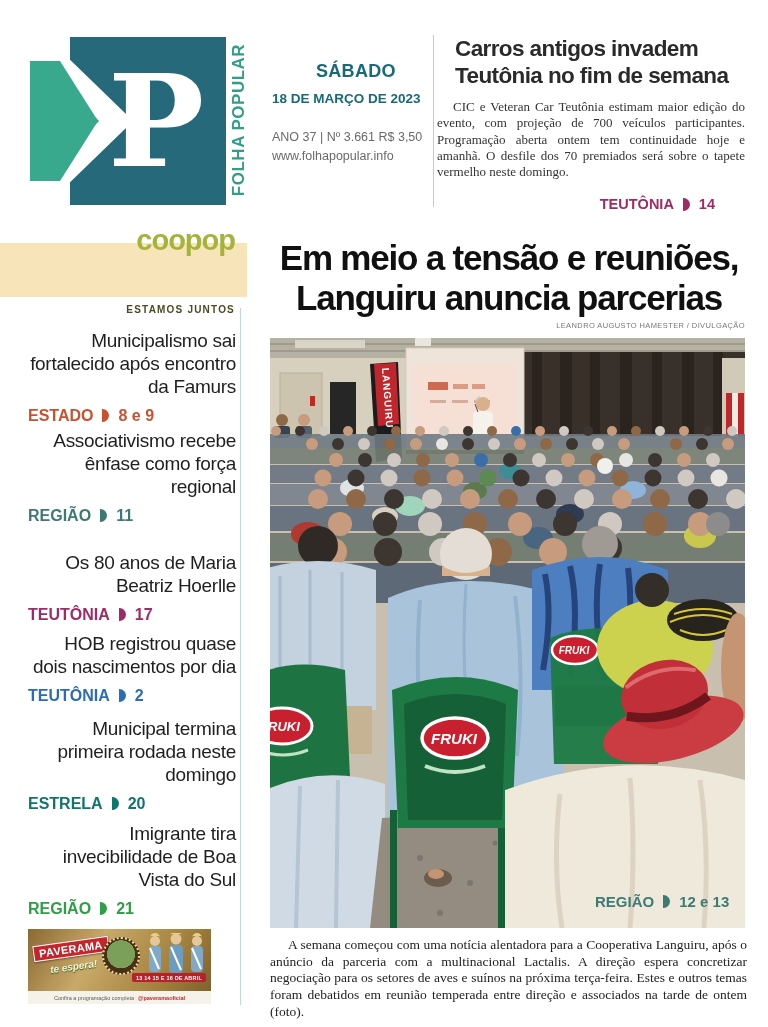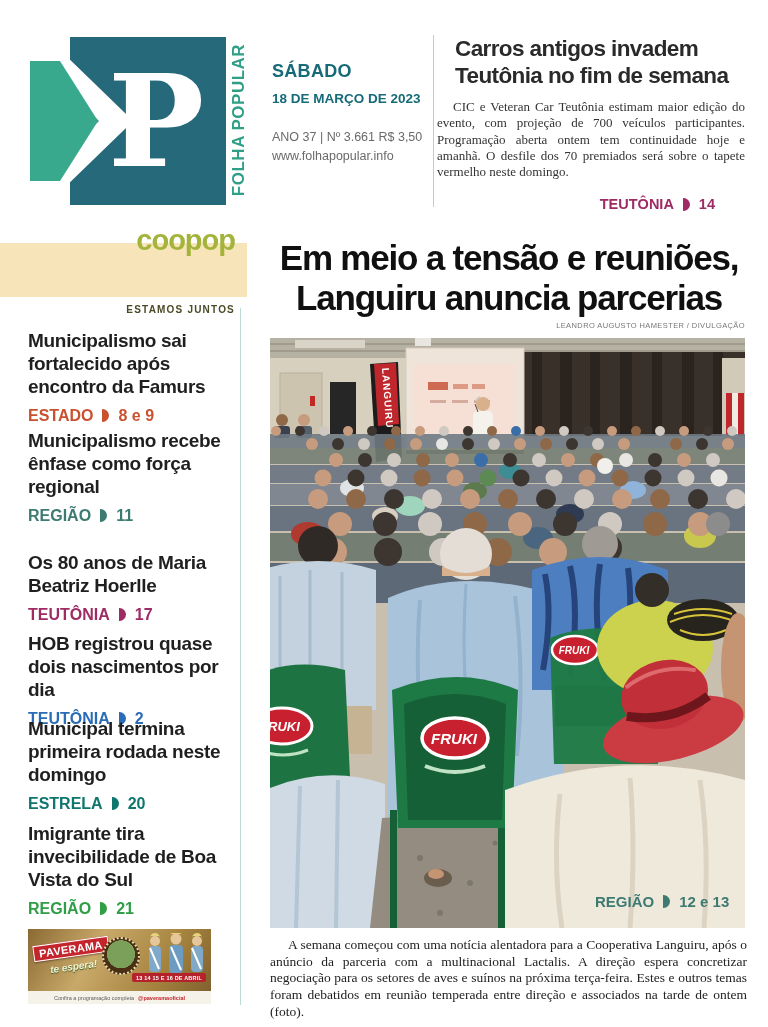--- a/index.html
+++ b/index.html
@@ -5,21 +5,21 @@
   html,body{margin:0;padding:0;background:#fff;}
   .page{position:relative;width:768px;height:1027px;background:#fff;overflow:hidden;
         font-family:"Liberation Sans",sans-serif;}
   
   .logo-svg{position:absolute;left:30px;top:33px;}
   .logo-vertical{position:absolute;left:226px;top:33px;width:26px;height:174px;}
   .logo-vertical span{position:absolute;left:50%;top:50%;
         transform:translate(-50%,-50%) rotate(-90deg);transform-origin:center;
         white-space:nowrap;font-weight:bold;font-size:17px;letter-spacing:.5px;color:#2F9F85;}
   .date-block{position:absolute;left:272px;top:62px;line-height:1.1;}
-  .date-day{color:#176A78;font-weight:bold;font-size:18px;letter-spacing:.3px;}
+  .date-day{color:#176A78;font-weight:bold;font-size:18px;letter-spacing:.3px;margin-left:44px;}
   .date-date{color:#176A78;font-weight:bold;font-size:13.5px;margin-top:10px;}
   .date-edition{color:#6a6a6a;font-size:12.5px;margin-top:24px;}
   .date-site{color:#6a6a6a;font-size:12.5px;margin-top:6px;}
   .vline{position:absolute;left:433px;top:35px;width:1px;height:172px;background:#c9c9c9;}
   .top-story{position:absolute;left:437px;top:36px;width:308px;}
   .top-headline{font-weight:bold;font-size:22.5px;letter-spacing:-.6px;line-height:1.18;
         color:#2a2a2a;white-space:pre-line;padding-left:18px;}
   .top-body{font-family:"Liberation Serif",serif;font-size:13px;line-height:1.25;
         color:#333;text-align:justify;text-indent:16px;margin-top:10px;}
   .tag-row{display:flex;align-items:center;gap:9px;font-weight:bold;font-size:16px;}
@@ -27,21 +27,21 @@
         border-radius:0 7px 7px 0;}
   .top-story .tag-row{justify-content:flex-end;margin-top:16px;padding-right:30px;font-size:14.5px;}
   
   .coopop{position:absolute;left:0;top:243px;width:247px;height:54px;
         display:flex;flex-direction:column;align-items:flex-end;justify-content:center;
         padding-right:12px;box-sizing:border-box;}
   .coopop-logo{font-weight:bold;font-size:29px;letter-spacing:-1px;color:#A4B43B;line-height:1;}
   .coopop-tagline{font-weight:bold;font-size:10px;letter-spacing:1.2px;color:#4c4a26;margin-top:2px;}
   .vdiv-teal{position:absolute;left:240px;top:308px;width:1px;height:697px;background:#b9dcd6;}
   .story{position:absolute;left:28px;width:208px;}
-  .story-title{font-weight:bold;font-size:19px;letter-spacing:-.3px;line-height:1.21;color:#1f1f1f;}
+  .story-title{font-weight:normal;font-size:19px;letter-spacing:-.3px;line-height:1.21;color:#1f1f1f;text-align:right;}
   .story .tag-row{margin-top:8px;}
   
   .main-headline{position:absolute;left:256px;top:238px;width:506px;text-align:center;
         font-weight:bold;font-size:35px;letter-spacing:-1.2px;line-height:1.13;color:#101010;
         white-space:pre-line;}
   .photo-credit{position:absolute;left:500px;top:321px;width:245px;text-align:right;
         font-size:7.5px;letter-spacing:.4px;color:#777;}
   .photo-wrap{position:absolute;left:270px;top:338px;width:475px;height:590px;}
   .photo-tag{position:absolute;left:595px;top:893px;}
   .photo-tag .tag-row{font-size:15px;}
@@ -112,21 +112,21 @@
   <div class="story" style="top:330px">
     <div class="story-title">Municipalismo sai fortalecido após encontro da Famurs</div>
     <div class="tag-row" style="color: rgb(201, 81, 47);">
       <span>ESTADO</span>
       <span class="tag-icon"></span>
       <span>8 e 9</span>
     </div>
   </div>
 
   <div class="story" style="top:430px">
-    <div class="story-title">Municipalismo recebe ênfase como força regional</div>
+    <div class="story-title">Associativismo recebe ênfase como força regional</div>
     <div class="tag-row" style="color: rgb(61, 122, 114);">
       <span>REGIÃO</span>
       <span class="tag-icon"></span>
       <span>11</span>
     </div>
   </div>
 
   <div class="story" style="top:552px">
     <div class="story-title">Os 80 anos de Maria Beatriz Hoerlle</div>
     <div class="tag-row" style="color: rgb(158, 43, 99);">

